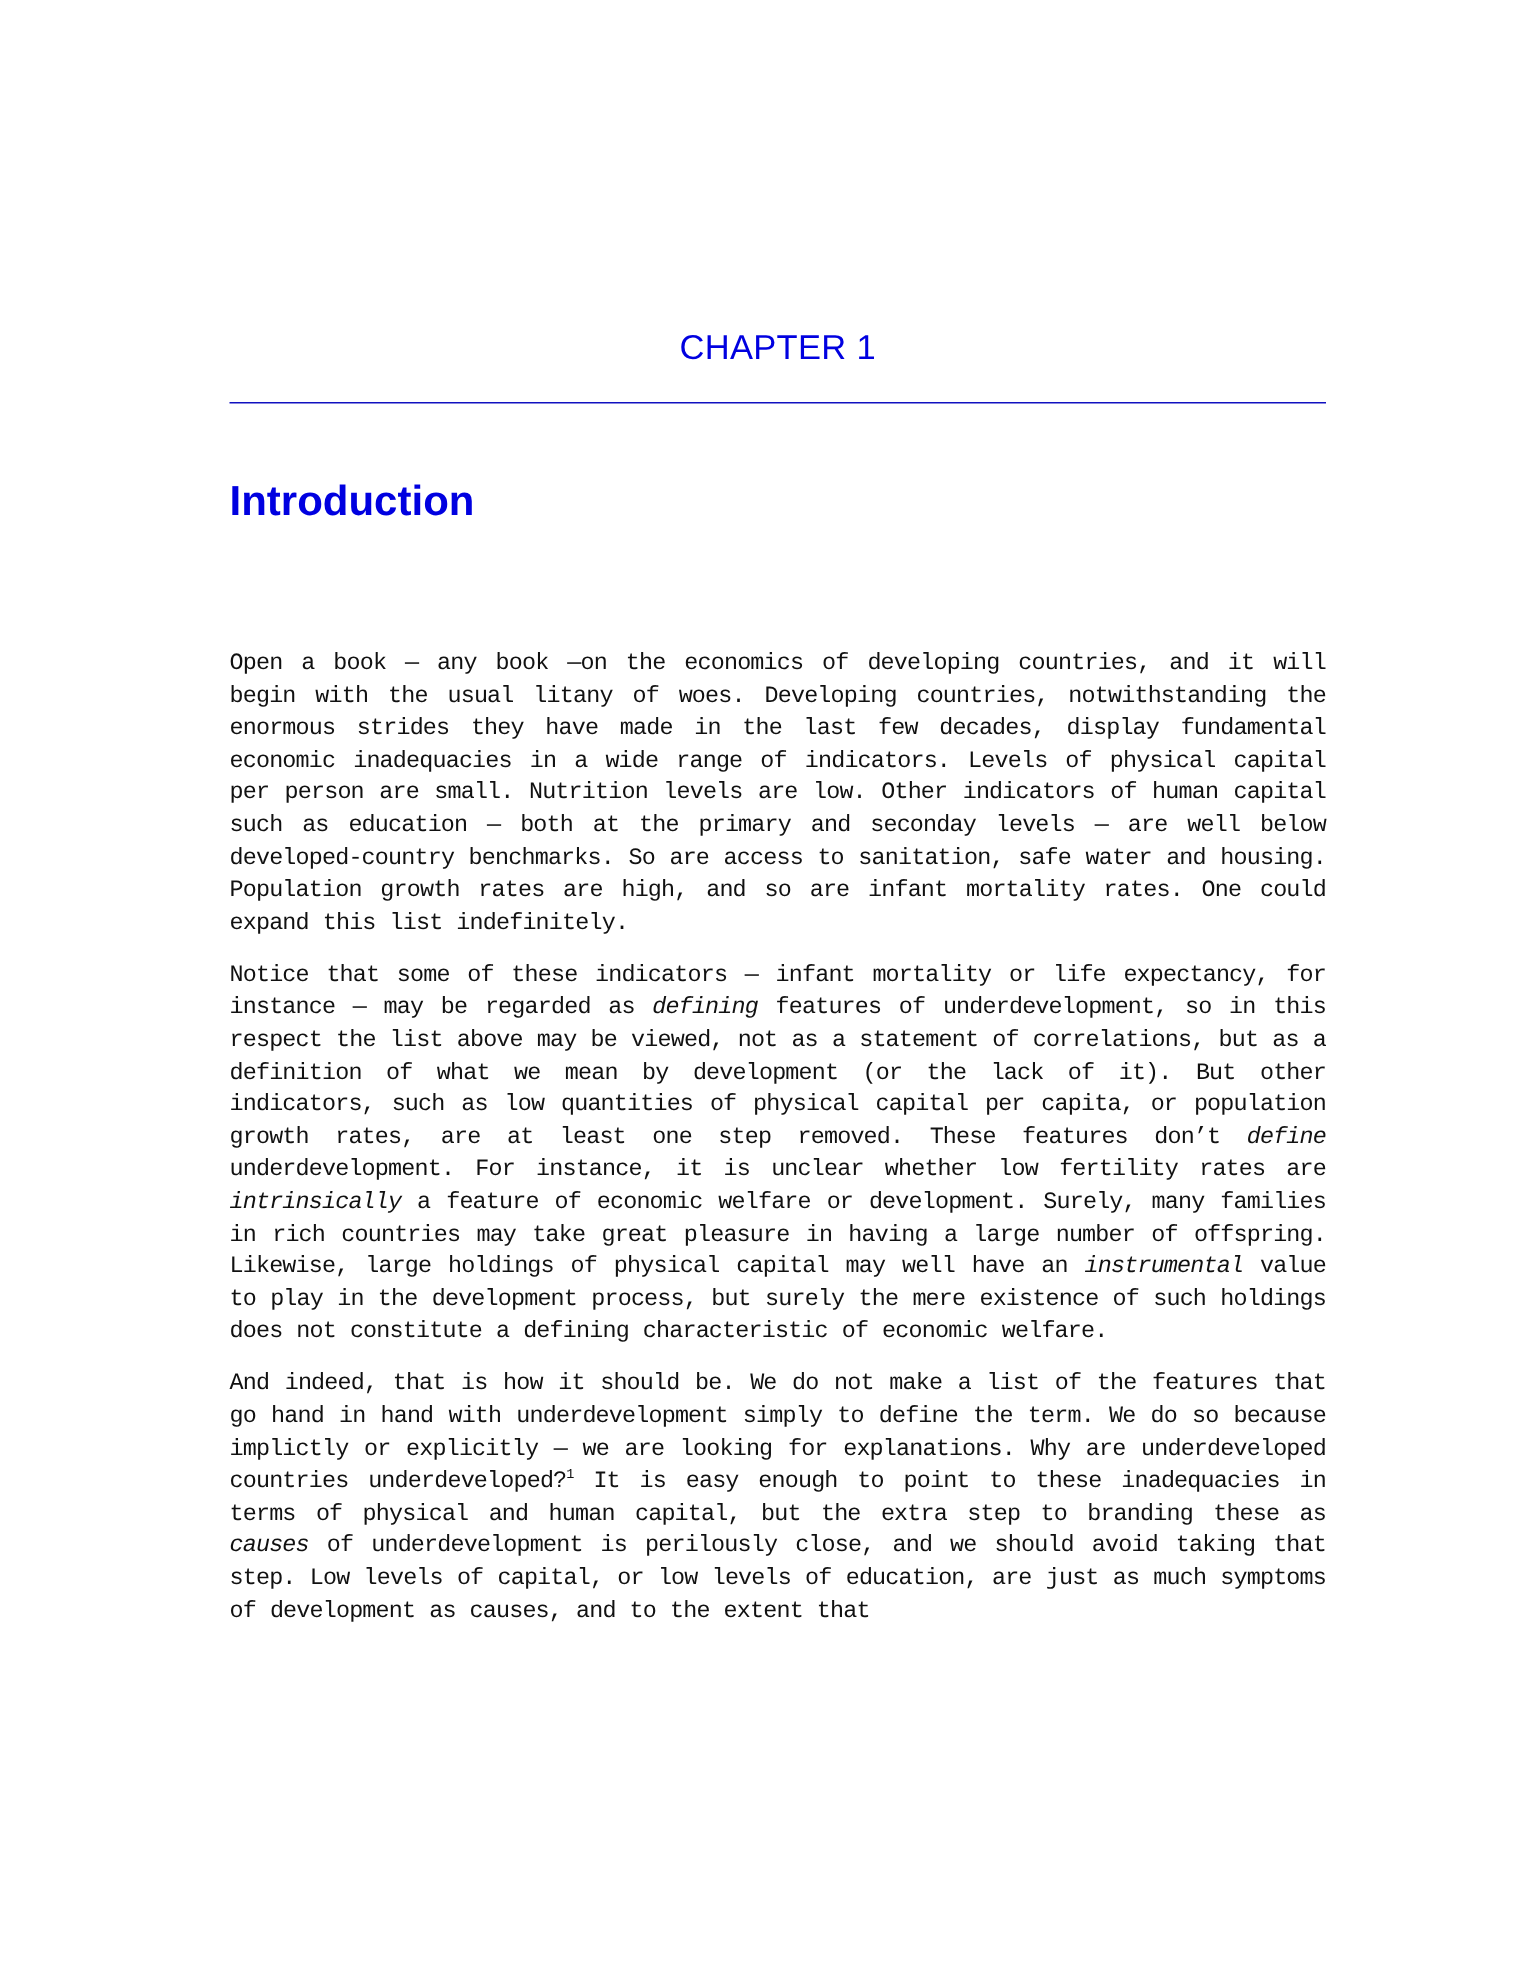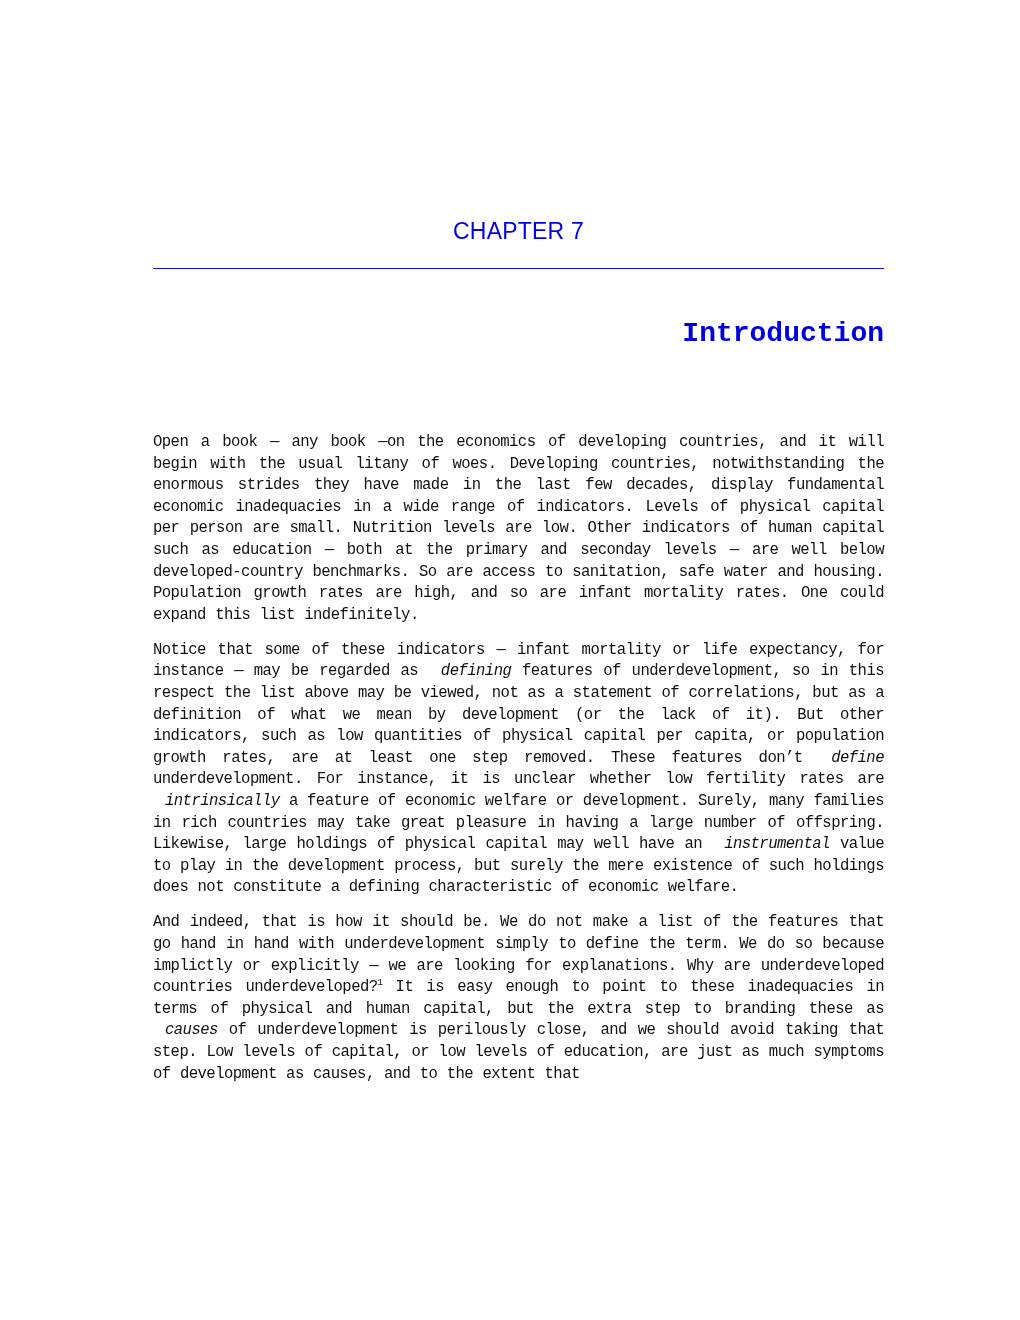--- a/index.html
+++ b/index.html
@@ -36,22 +36,22 @@
       left: 0;
       width: 731px;
       height: 0;
       border-top: 1.3px solid #1010c0;
     }
     .chapter-title {
       position: absolute;
       top: 318px;
       left: 0;
       width: 731px;
-      text-align: right;
-      font-family: Liberation Mono, monospace;
+      text-align: left;
+      font-family: Liberation Sans, sans-serif;
       font-weight: bold;
       font-size: 28px;
       color: #0000e0;
     }
     .body-text {
       position: absolute;
       top: 432px;
       left: 0;
       width: 731px;
       font-family: Liberation Mono, monospace;
@@ -60,33 +60,32 @@
       color: #111111;
       text-align: justify;
       letter-spacing: -0.55px;
       word-spacing: 0.5px;
     }
     .body-text p {
       margin: 0 0 13.5px 0;
     }
     .body-text em {
       font-style: italic;
-      margin-left: 12px;
     }
     .body-text sup {
       font-size: 9px;
       line-height: 0;
       vertical-align: 6px;
     }
   </style>
 </head>
 <body>
 
 <div class="page">
-  <div class="chapter-label">CHAPTER 7</div>
+  <div class="chapter-label">CHAPTER 1</div>
   <div class="chapter-rule"></div>
   <div class="chapter-title">Introduction</div>
 
   <div class="body-text">
     <p><span>Open a book — any book —on the economics of developing countries, and it will begin with the usual litany of woes. Developing countries, notwithstanding the enormous strides they have made in the last few decades, display fundamental economic inadequacies in a wide range of indicators. Levels of physical capital per person are small. Nutrition levels are low. Other indicators of human capital such as education — both at the primary and seconday levels — are well below developed-country benchmarks. So are access to sanitation, safe water and housing. Population growth rates are high, and so are infant mortality rates. One could expand this list indefinitely.</span></p>
     <p><span>Notice that some of these indicators — infant mortality or life expectancy, for instance — may be regarded as </span><em>defining</em><span> features of underdevelopment, so in this respect the list above may be viewed, not as a statement of correlations, but as a definition of what we mean by development (or the lack of it). But other indicators, such as low quantities of physical capital per capita, or population growth rates, are at least one step removed. These features don’t </span><em>define</em><span> underdevelopment. For instance, it is unclear whether low fertility rates are </span><em>intrinsically</em><span> a feature of economic welfare or development. Surely, many families in rich countries may take great pleasure in having a large number of offspring. Likewise, large holdings of physical capital may well have an </span><em>instrumental</em><span> value to play in the development process, but surely the mere existence of such holdings does not constitute a defining characteristic of economic welfare.</span></p>
     <p><span>And indeed, that is how it should be. We do not make a list of the features that go hand in hand with underdevelopment simply to define the term. We do so because  implictly or explicitly — we are looking for explanations. Why are underdeveloped countries underdeveloped?</span><sup>1</sup><span> It is easy enough to point to these inadequacies in terms of physical and human capital, but the extra step to branding these as </span><em>causes</em><span> of underdevelopment is perilously close, and we should avoid taking that step. Low levels of capital, or low levels of education, are just as much symptoms of development as causes, and to the extent that</span></p>
   </div>
 </div>
 

